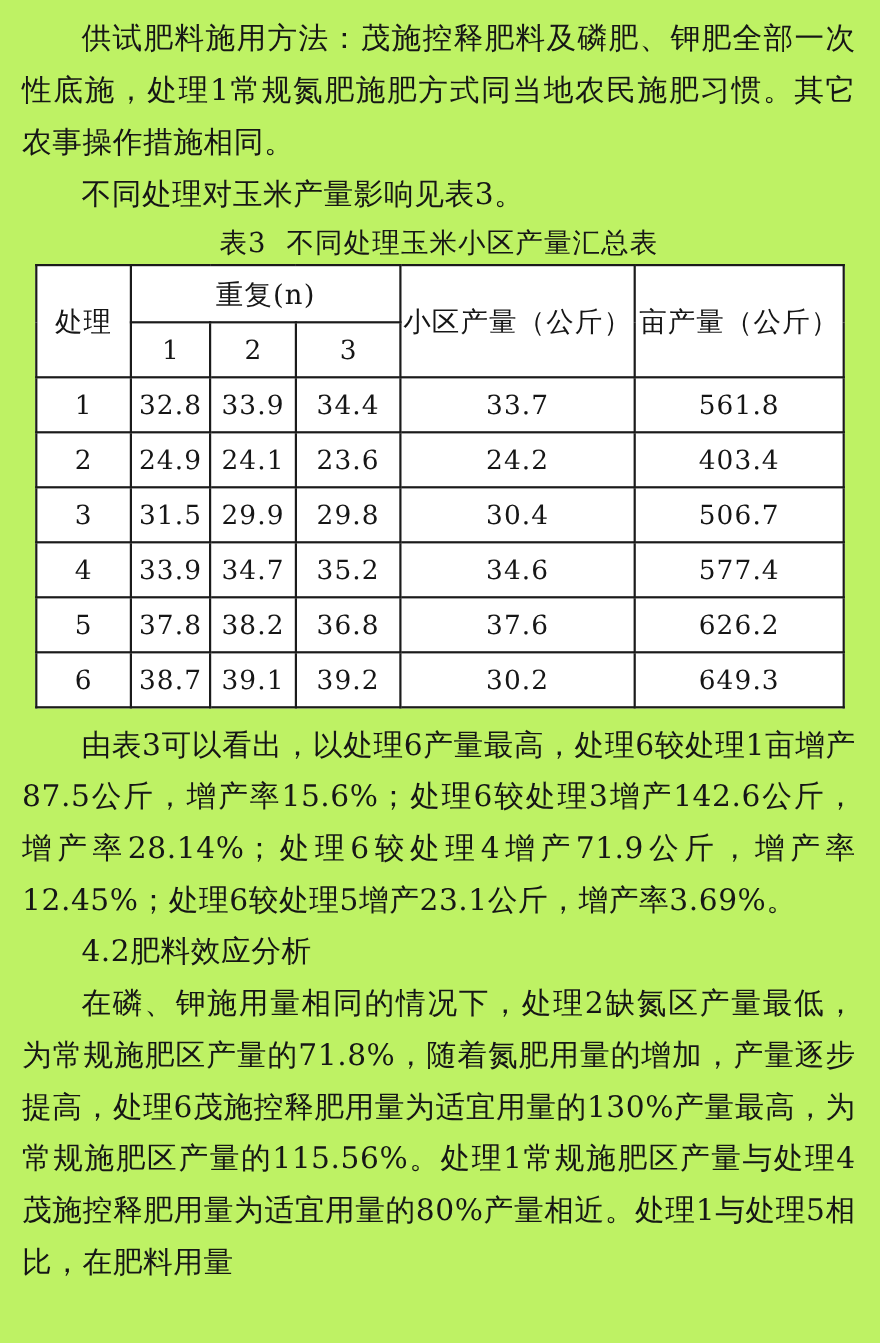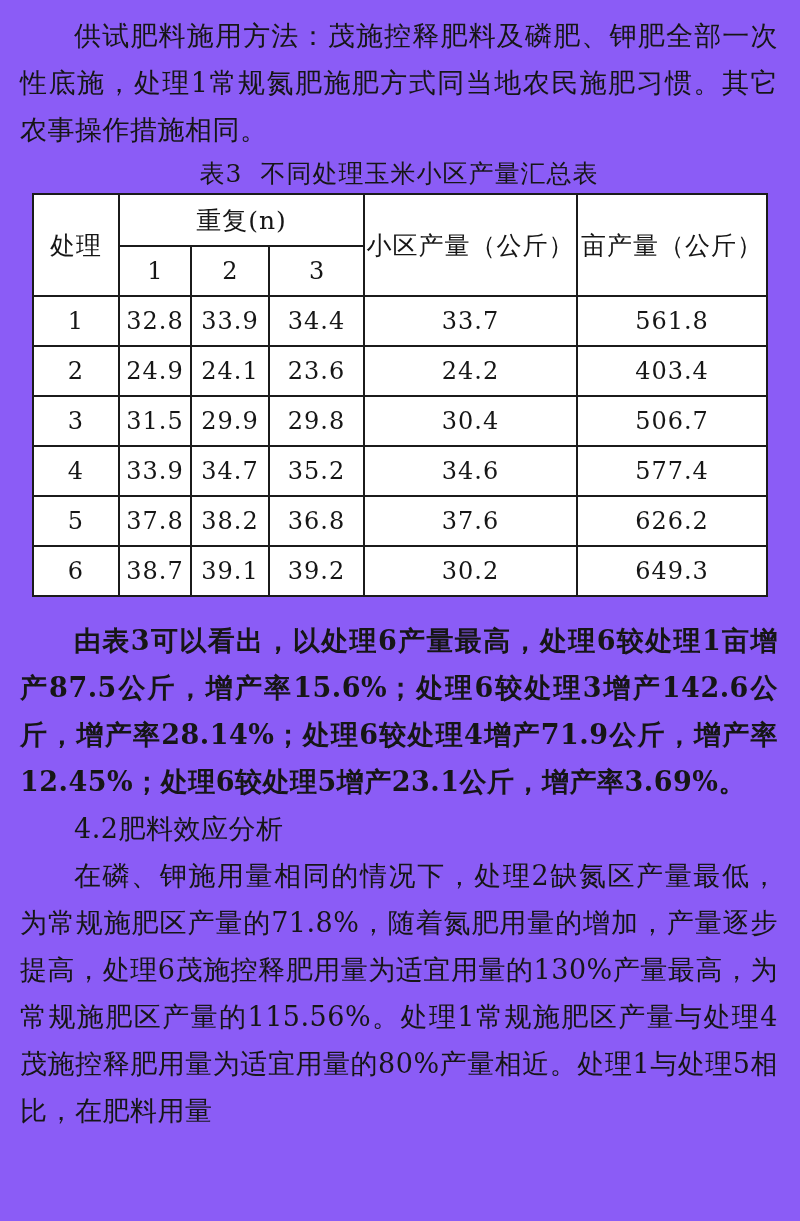--- a/index.html
+++ b/index.html
@@ -9,21 +9,21 @@
     background: #ffffff;
     overflow: hidden;
     color: #161616;
     font-family: "DejaVu Serif", "Liberation Serif", serif;
   }
   .page {
     box-sizing: border-box;
     width: 800px;
     height: 1221px;
     padding: 12px 22px 0 20px;
-    background: #8b5cf6;
+    background: #bef264;
   }
   .para {
     margin: 0;
     font-size: 27px;
     line-height: 47px;
     letter-spacing: 0.5px;
     text-align: justify;
     text-indent: 2em;
     color: #161616;
   }
@@ -68,31 +68,32 @@
     text-align: center;
     vertical-align: middle;
     padding: 0;
     font-weight: 400;
     color: #161616;
   }
   .yield-table thead tr.hdr-top th { height: 50px; font-size: 25px; letter-spacing: 1px; }
   .yield-table thead tr.hdr-sub th { height: 48px; font-size: 24px; }
   .yield-table tbody tr { height: 50px; }
   .yield-table tbody td { font-size: 24px; letter-spacing: 1px; }
-  .after-table { margin-top: 20px; font-weight: bold; }
+  .after-table { margin-top: 10px; }
 </style>
 </head>
 <body>
 
 <div class="page">
 
   <p class="para">供试肥料施用方法：茂施控释肥料及磷肥、钾肥全部一次性底施，处理1常规氮肥施肥方式同当地农民施肥习惯。其它农事操作措施相同。</p>
 
 
 
+  <p class="para">不同处理对玉米产量影响见表3。</p>
 
   <div class="table-caption">
     <span>表3</span>
     <span>不同处理玉米小区产量汇总表</span>
   </div>
 
   <table class="yield-table">
     <colgroup>
       <col style="width:86px">
         <col style="width:72px">

